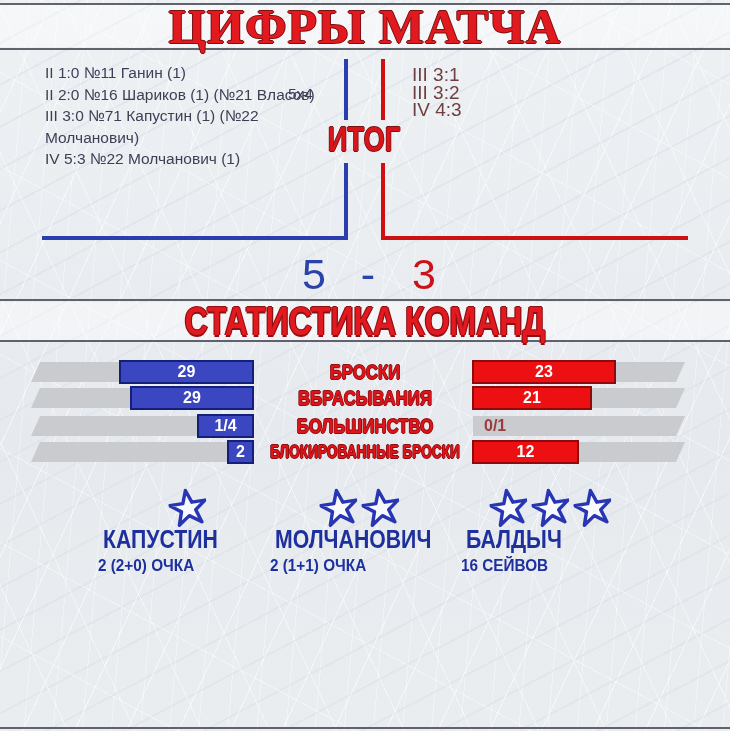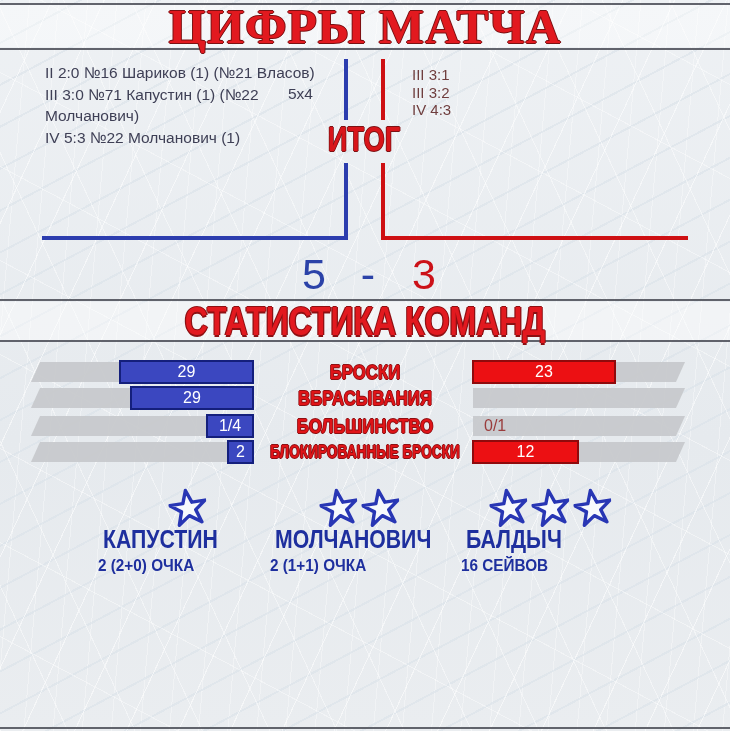--- a/index.html
+++ b/index.html
@@ -29,21 +29,21 @@
     text-shadow:1px 0 #7c1113,-1px 0 #7c1113,0 1px #7c1113,0 -1px #7c1113;
   }
 
   .goals-home{
     position:absolute;left:45px;top:62px;width:302px;
     font-size:15.5px;line-height:21.5px;color:#3e3f55;
   }
   .pp-note{position:absolute;left:288px;top:85px;font-size:15.5px;color:#3e3f55;}
   .goals-away{
     position:absolute;left:412px;top:66px;
-    font-size:15px;line-height:17.5px;color:#6f3e3e;
+    font-size:19px;line-height:17.5px;color:#6f3e3e;
   }
 
   .vseg{position:absolute;width:4px;}
   .vseg.home{left:344px;background:#2c3dae;}
   .vseg.away{left:381px;background:#ce1013;}
   .seg-top{top:59px;height:61px;}
   .seg-bottom{top:163px;height:77px;}
   .hseg{position:absolute;top:236px;height:4px;}
   .hseg.home{left:42px;width:306px;background:#2c3dae;}
   .hseg.away{left:381px;width:307px;background:#ce1013;}
@@ -66,21 +66,21 @@
     color:#e2191f;transform:scaleX(.8);
     text-shadow:1.5px 0 #8d1013,-1.5px 0 #8d1013,0 1.5px #8d1013,0 -1.5px #8d1013;
   }
 
   .track{position:absolute;height:20px;background:rgba(199,201,204,.95);}
   .track.left{left:31px;width:222px;clip-path:polygon(9px 0,100% 0,100% 100%,0 100%);}
   .track.right{left:473px;width:212px;clip-path:polygon(0 0,100% 0,calc(100% - 9px) 100%,0 100%);}
 
   .fill{
     position:absolute;height:24px;box-sizing:border-box;
-    color:#fff;font-weight:normal;font-size:16px;line-height:20px;text-align:center;
+    color:#fff;font-weight:bold;font-size:16px;line-height:20px;text-align:center;
   }
   .fill-home{right:476px;background:#3b47c0;border:2px solid #141f7c;}
   .fill-away{left:472px;background:#ec1013;border:2px solid #8f0a0c;}
   .fill-away.bare{background:transparent;border:none;color:#9a3c3c;width:auto !important;
     padding-left:12px;text-align:left;line-height:24px;}
 
   .stat-label{
     position:absolute;left:0;right:0;height:20px;text-align:center;
     font-weight:bold;font-size:21px;line-height:20px;color:#e01418;
     transform:scaleX(.8);
@@ -105,20 +105,21 @@
 
   <div class="hline" style="top:3px;"></div>
   <div class="hline" style="top:48px;"></div>
   <div class="hline" style="top:299px;"></div>
   <div class="hline" style="top:340px;"></div>
   <div class="hline" style="top:727px;"></div>
 
   <div class="main-title">ЦИФРЫ МАТЧА</div>
 
   <div class="goals-home">
+    <div>II 1:0 №11 Ганин (1)</div>
     <div>II 2:0 №16 Шариков (1) (№21 Власов)</div>
     <div>III 3:0 №71 Капустин (1) (№22 Молчанович)</div>
     <div>IV 5:3 №22 Молчанович (1)</div>
   </div>
   <div class="pp-note">5x4</div>
 
   <div class="goals-away">
     <div>III 3:1</div>
     <div>III 3:2</div>
     <div>IV 4:3</div>
@@ -142,23 +143,24 @@
   <div class="track left" style="top:362px;"></div>
   <div class="fill fill-home" style="top: 360px; width: 135px;">29</div>
   <div class="stat-label" style="top:362px;">БРОСКИ</div>
   <div class="track right" style="top:362px;"></div>
   <div class="fill fill-away" style="top: 360px; width: 144px;">23</div>
 
   <div class="track left" style="top:388px;"></div>
   <div class="fill fill-home" style="top: 386px; width: 124px;">29</div>
   <div class="stat-label" style="top:388px;">ВБРАСЫВАНИЯ</div>
   <div class="track right" style="top:388px;"></div>
+  <div class="fill fill-away" style="top: 386px; width: 120px;">21</div>
 
   <div class="track left" style="top:416px;"></div>
-  <div class="fill fill-home" style="top: 414px; width: 48px;">1/4</div>
+  <div class="fill fill-home" style="top: 414px; width: 57px;">1/4</div>
   <div class="stat-label" style="top:416px;">БОЛЬШИНСТВО</div>
   <div class="track right" style="top:416px;"></div>
   <div class="fill fill-away bare" style="top:414px;">0/1</div>
 
   <div class="track left" style="top:442px;"></div>
   <div class="fill fill-home" style="top: 440px; width: 27px;">2</div>
   <div class="stat-label small" style="top:442px;">БЛОКИРОВАННЫЕ БРОСКИ</div>
   <div class="track right" style="top:442px;"></div>
   <div class="fill fill-away" style="top: 440px; width: 107px;">12</div>
 

